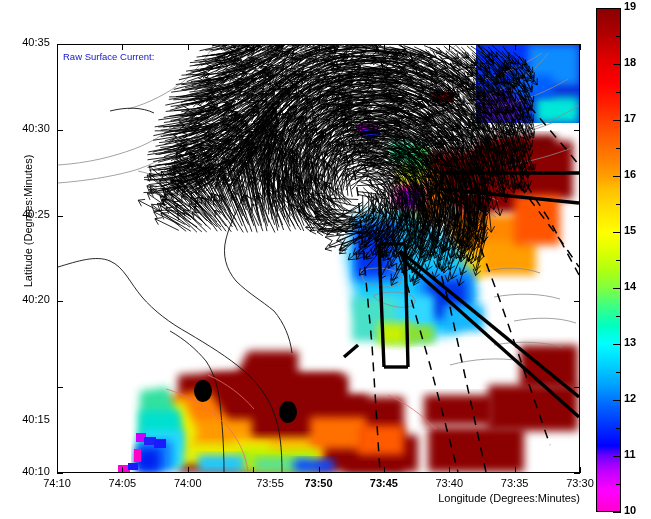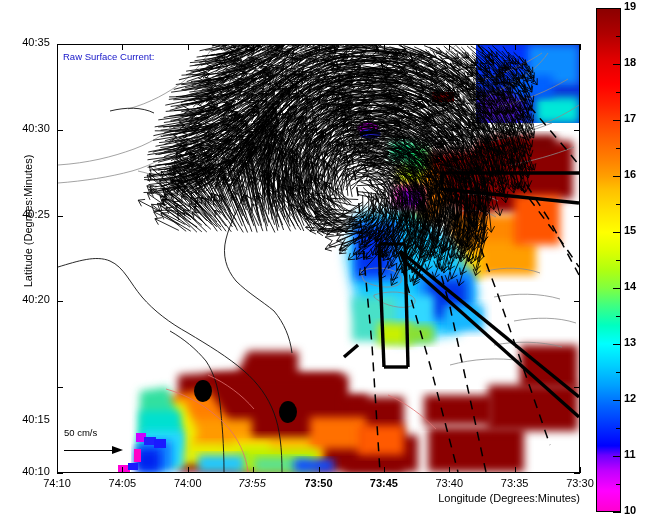--- a/index.html
+++ b/index.html
@@ -270,27 +270,20 @@
 
       <svg class="ovl" width="521" height="427">
         <ellipse cx="145" cy="346" rx="9" ry="11" fill="#000"></ellipse>
         <ellipse cx="230" cy="367" rx="9" ry="11" fill="#000"></ellipse>
       </svg>
 
       <div id="annot">
         <div>Raw Surface Current:</div>
       </div>
 
-      <div id="scalebar">
-        <div class="txt">50 cm/s</div>
-        <div class="arrowwrap">
-          <div class="shaft"></div>
-            <div class="head"></div>
-        </div>
-      </div>
 
     </div>
   </div>
 
   <div id="axis-y">
       <div class="ytick" style="top: 36px;">40:35</div>
       <div class="ytickmark" style="top: 44px;"></div>
       <div class="ytickmarkR" style="top: 44px;"></div>
       <div class="ytick" style="top: 121.8px;">40:30</div>
       <div class="ytickmark" style="top: 130px;"></div>
@@ -311,21 +304,21 @@
   <div id="axis-x">
       <div class="xtick" style="left: 27px;">74:10</div>
       <div class="xtickmark" style="left: 57px;"></div>
       <div class="xtickmarkT" style="left: 57px;"></div>
       <div class="xtick" style="left: 92.375px;">74:05</div>
       <div class="xtickmark" style="left: 122px;"></div>
       <div class="xtickmarkT" style="left: 122px;"></div>
       <div class="xtick" style="left: 157.75px;">74:00</div>
       <div class="xtickmark" style="left: 188px;"></div>
       <div class="xtickmarkT" style="left: 188px;"></div>
-      <div class="xtick" style="left: 222px; font-style: italic;">73:55</div>
+      <div class="xtick" style="left: 240px;">73:55</div>
       <div class="xtickmark" style="left: 253px;"></div>
       <div class="xtickmarkT" style="left: 253px;"></div>
       <div class="xtick" style="left: 288.5px; font-weight: bold;">73:50</div>
       <div class="xtickmark" style="left: 319px;"></div>
       <div class="xtickmarkT" style="left: 319px;"></div>
       <div class="xtick" style="left: 353.875px; font-weight: bold;">73:45</div>
       <div class="xtickmark" style="left: 384px;"></div>
       <div class="xtickmarkT" style="left: 384px;"></div>
       <div class="xtick" style="left: 419.25px;">73:40</div>
       <div class="xtickmark" style="left: 449px;"></div>

